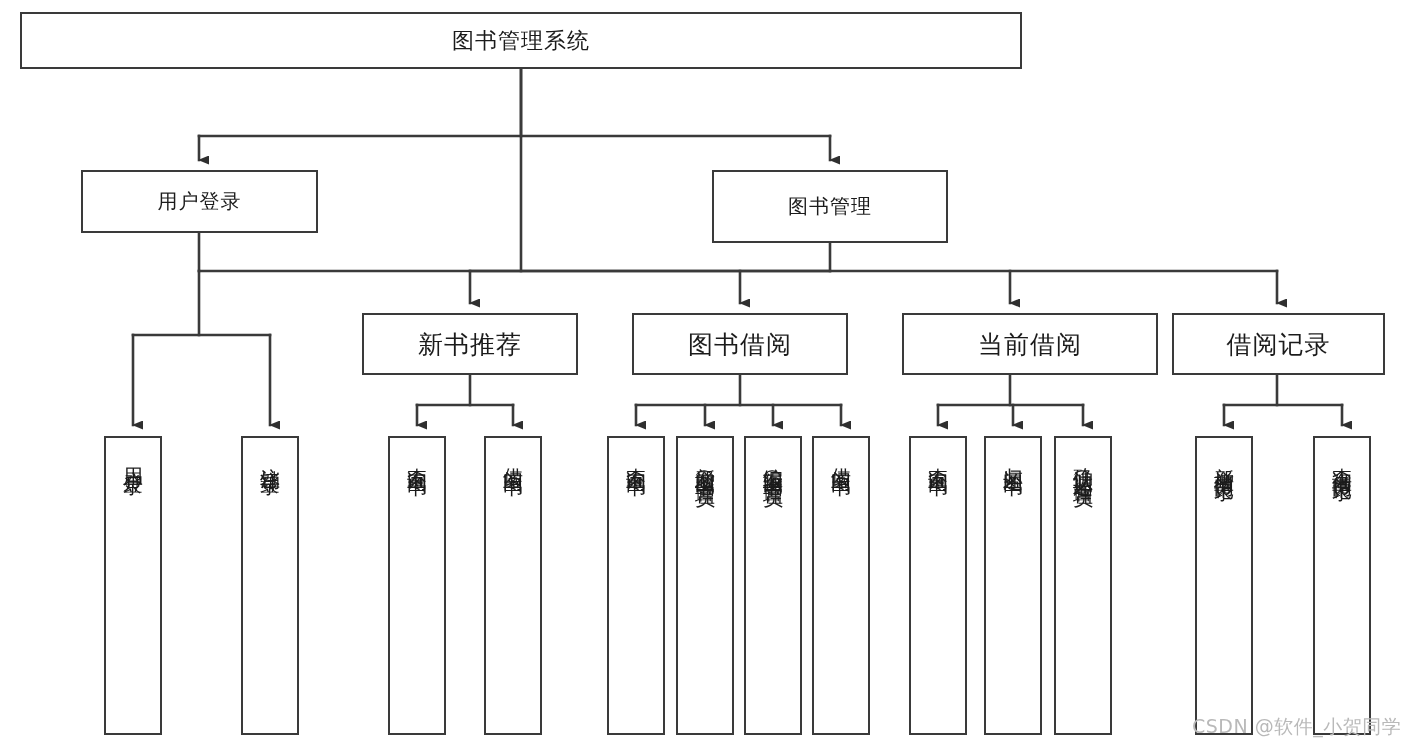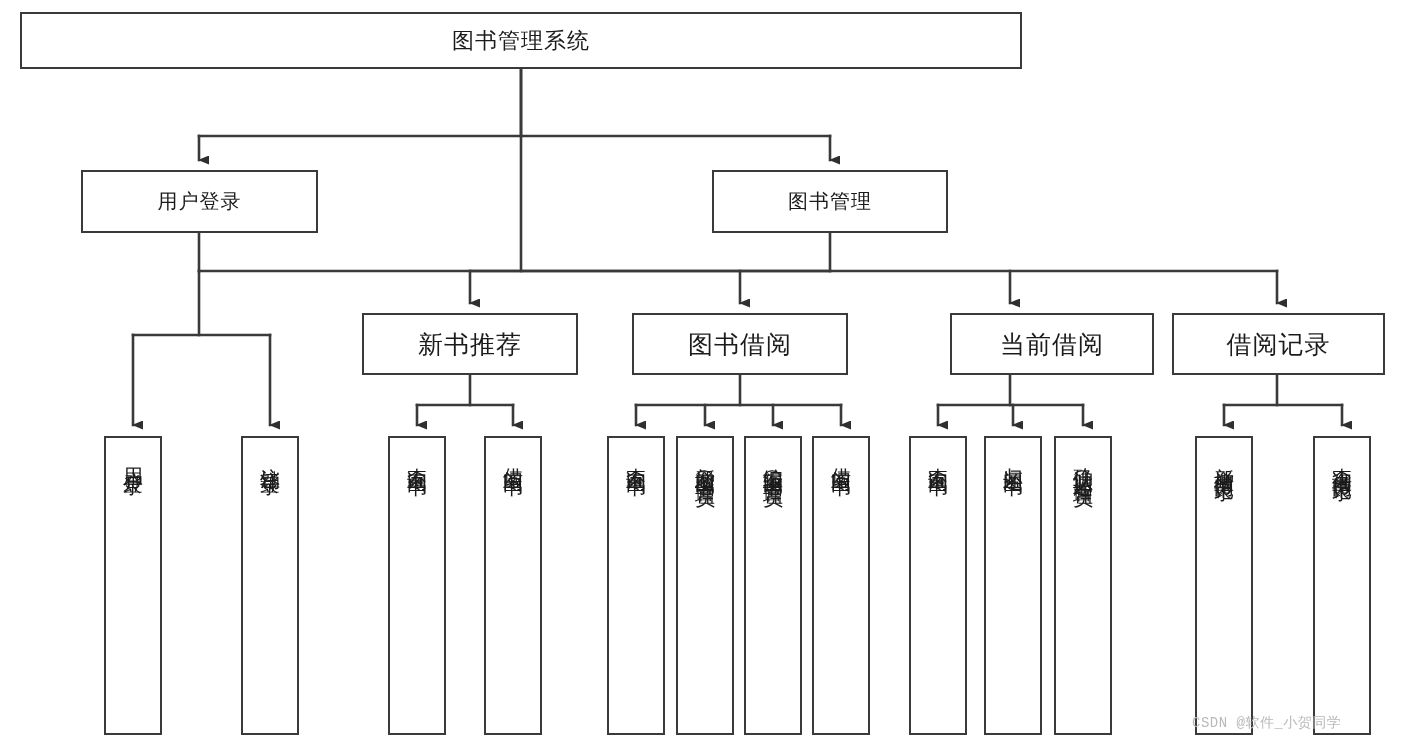--- a/index.html
+++ b/index.html
@@ -58,25 +58,24 @@
     white-space: nowrap;
   }
   .hlabel {
     white-space: nowrap;
     letter-spacing: 1px;
   }
   #watermark {
     position: absolute;
     left: 1192px;
     top: 714px;
-    font-size: 14px;
+    font-size: 19px;
     color: #b9b9b9;
     white-space: nowrap;
     letter-spacing: 0.5px;
-    font-family: Liberation Mono, monospace;
   }
 </style>
 </head>
 <body>
 
 <div id="canvas">
 
   <svg id="edge-layer" viewBox="0 0 1405 747" width="1405" height="747">
     <defs>
       <marker id="arrowhead" markerWidth="9" markerHeight="11" refX="4.5" refY="10" orient="auto" markerUnits="userSpaceOnUse">
@@ -137,33 +136,33 @@
   </svg>
 
   <div class="node node-root" style="left:20px; top:12px; width:1002px; height:57px;">
     <span class="hlabel">图书管理系统</span>
   </div>
 
   <div class="node node-l1" style="left:81px; top:170px; width:237px; height:63px;">
     <span class="hlabel">用户登录</span>
   </div>
 
-  <div class="node node-l1" style="left:712px; top:170px; width:236px; height:63px;align-items:center;">
+  <div class="node node-l1" style="left:712px; top:170px; width:236px; height:73px;align-items:center;">
     <span class="hlabel">图书管理</span>
   </div>
 
   <div class="node node-l2" style="left:362px; top:313px; width:216px; height:62px;">
     <span class="hlabel">新书推荐</span>
   </div>
 
   <div class="node node-l2" style="left:632px; top:313px; width:216px; height:62px;">
     <span class="hlabel">图书借阅</span>
   </div>
 
-  <div class="node node-l2" style="left:902px; top:313px; width:204px; height:62px;margin-left:48px;">
+  <div class="node node-l2" style="left:902px; top:313px; width:256px; height:62px;">
     <span class="hlabel">当前借阅</span>
   </div>
 
   <div class="node node-l2" style="left:1172px; top:313px; width:213px; height:62px;">
     <span class="hlabel">借阅记录</span>
   </div>
 
   <div class="node node-leaf" style="left:104px; top:436px; width:58px; height:299px;">
     <span class="vlabel">用户登录</span>
   </div>

